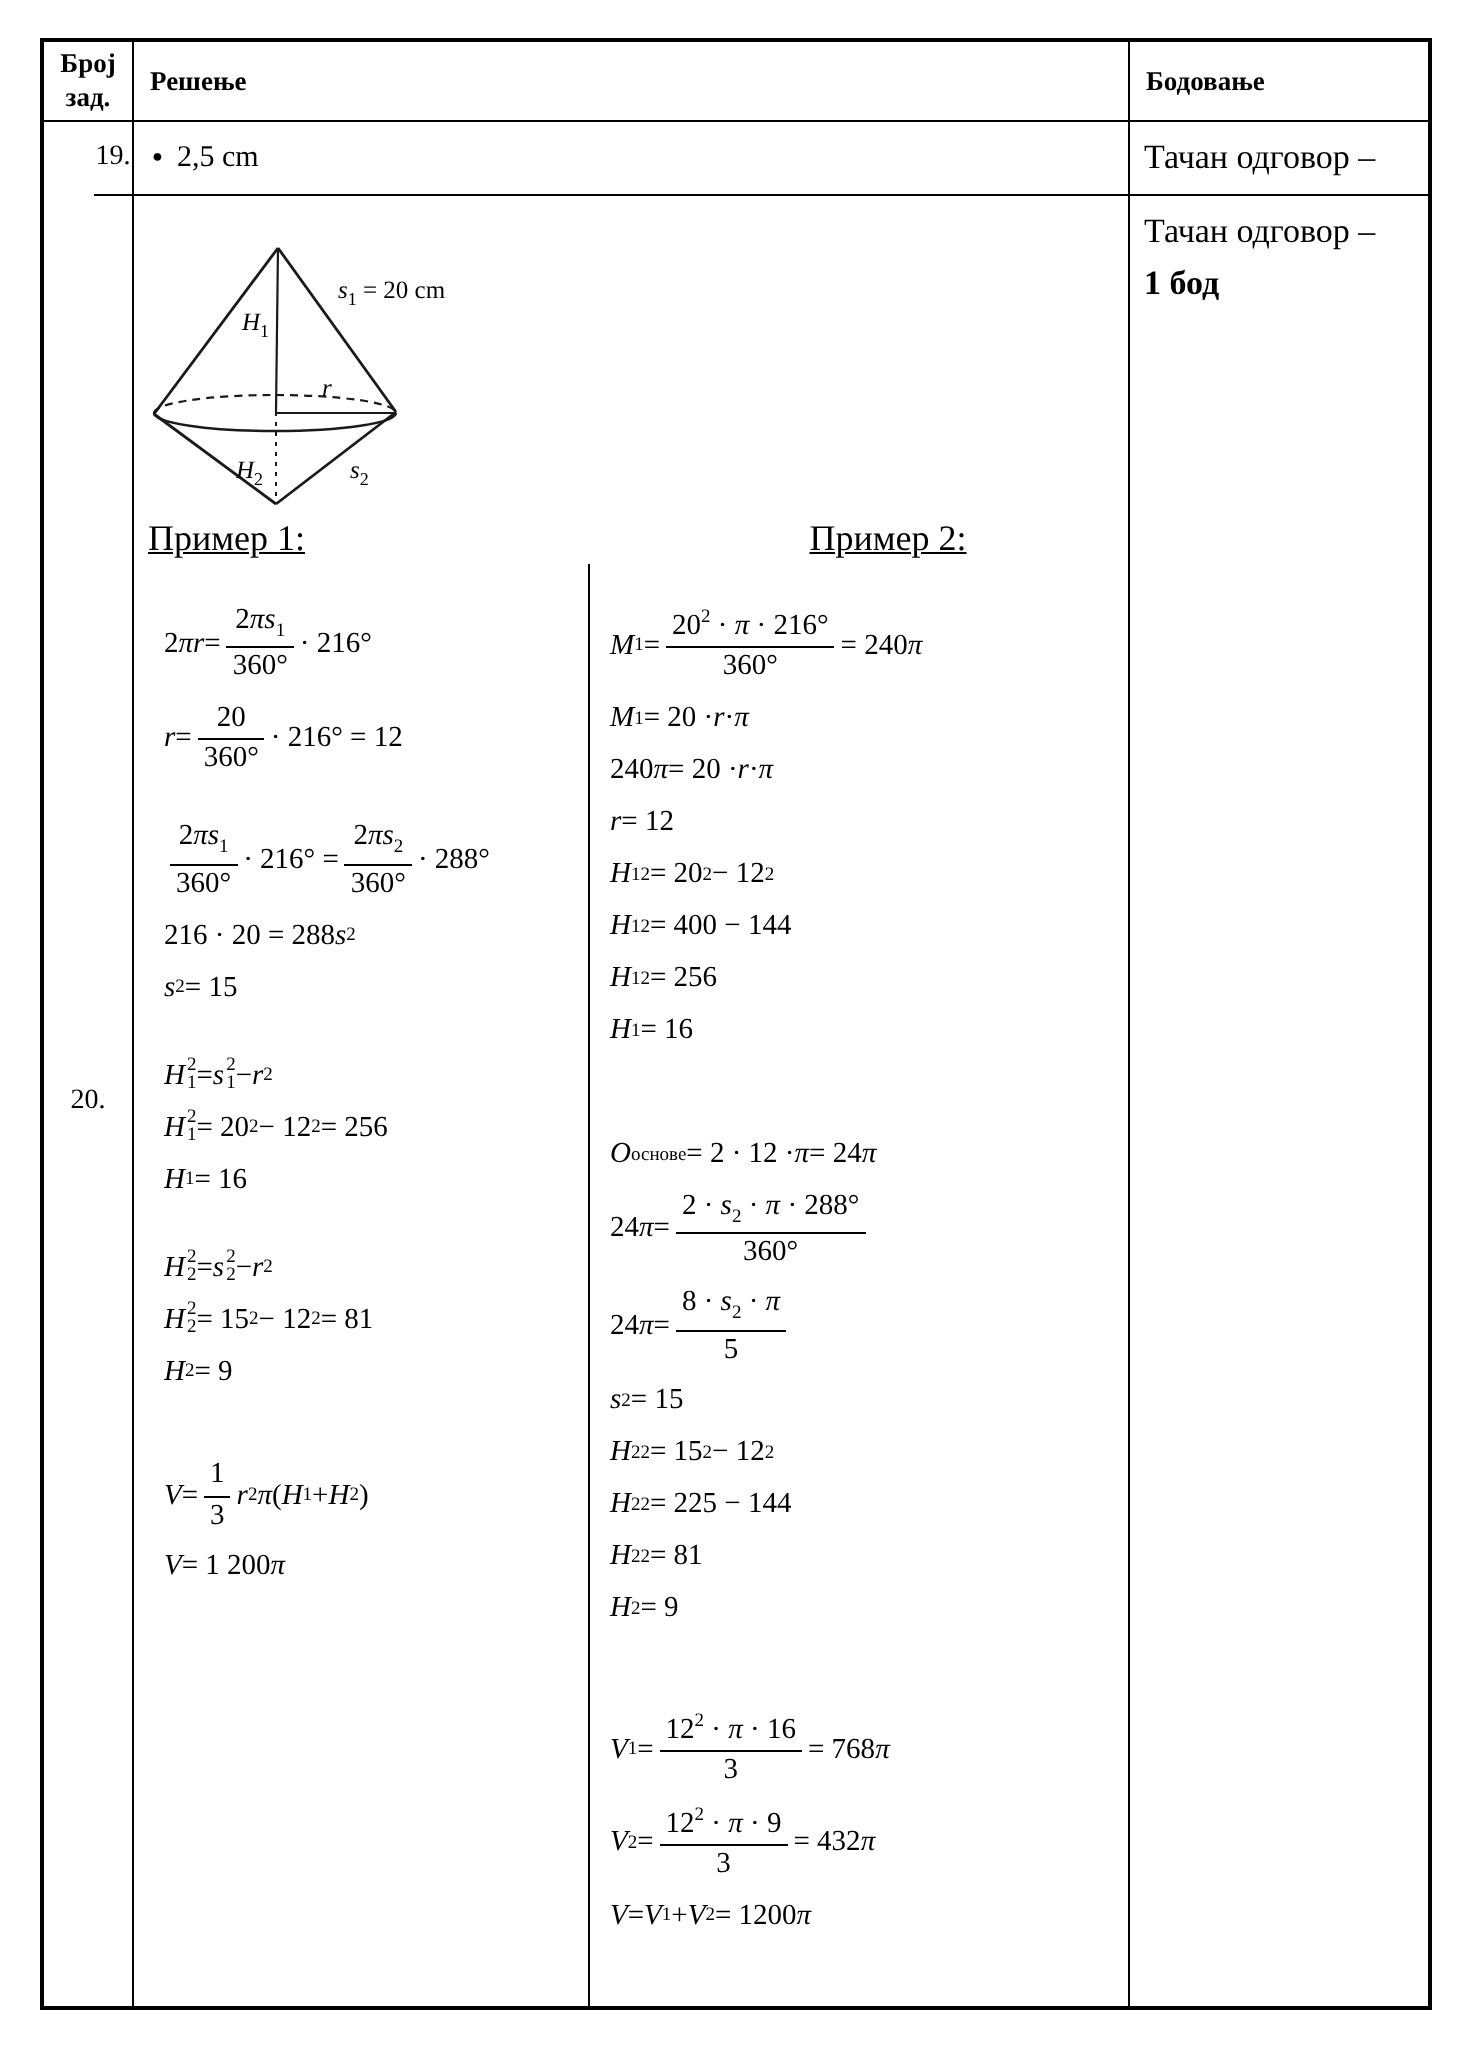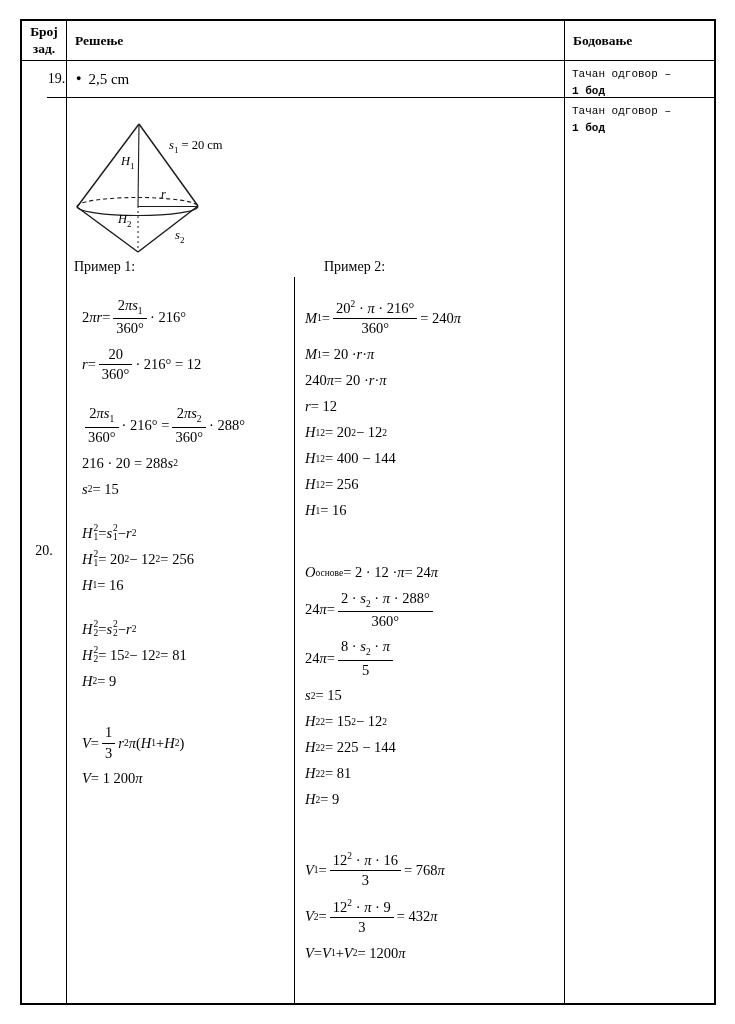--- a/index.html
+++ b/index.html
@@ -20,43 +20,43 @@
   .hc.center { justify-content:center; text-align:center; line-height:1.2; }
   .hc.pad { padding-left:8px; }
 
   .numcell { display:flex; justify-content:center; font-size:14px; }
   .numcell.mid { align-items:center;text-align:center; }
   .numcell.r19 { align-items:center;margin-left:25px; }
 
   .sol19 { display:flex; align-items:center; padding-left:9px; font-size:15px; }
   .blt { font-size:9px; vertical-align:middle; margin-right:7px; display:inline-block; transform:translateY(-1px); }
 
-  .score { padding:5px 4px 5px 7px; line-height:1.55; font-size:11px;font-family:Liberation Mono, monospace; }
+  .score { padding:5px 4px 5px 7px; line-height:1.55; font-size:17px; }
   .score b { font-weight:bold; }
   .score .item { margin:0; }
   .scorelist .item + .item { margin-top:20px; }
 
   .solcell { display:flex; flex-direction:column; padding:6px 0 0 0; }
   .intro { padding-left:8px; font-size:13.5px; }
   .intro i { font-style:italic; }
   .mtitle { padding-left:8px; margin-top:15px; font-weight:bold; font-size:13.5px; }
 
   
   .diagram { position:relative; width:190px; height:142px; margin:10px 0 0 2px; flex:none; }
   .diagram svg { position:absolute; left:0; top:0; }
   .dlabel { position:absolute; font-family:Liberation Serif, serif; font-size:12.5px; white-space:nowrap; }
   .dlabel i { font-style:italic; }
   .dlabel sub { font-size:9px; }
 
   
   .exwrap { flex:1; display:flex; align-items:stretch; margin-top:3px; }
   .excol1 { width:227px; flex:none; padding-left:7px; display:flex; flex-direction:column; }
   .excol2 { flex:1; display:flex; flex-direction:column; }
-  .extitle { font-size:14px; }
-  .excol2 .extitle { margin-left:30px; }
+  .extitle { text-decoration:underline; font-size:18px; }
+  .excol2 .extitle { margin-left:30px;text-align:center; }
   .exlines { flex:1; padding-top:16px; }
   .excol1 .exlines { padding-left:8px; }
   .excol2 .exlines { border-left:1.5px solid #000; padding-left:10px; margin-top:2px; }
 
   
   .ln { display:flex; align-items:center; margin:4px 0; min-height:22px;
     font-size:14.5px; font-family:"Liberation Serif", serif; white-space:nowrap; }
   .ln i { font-style:italic; }
   .ln sub { font-size:9.5px; }
   .ln sup { font-size:9.5px; }
@@ -99,21 +99,21 @@
           <path d="M 8 92.5 A 60.5 9 0 0 0 129 92.5" fill="none" stroke="#1a1a1a" stroke-width="1.2"></path>
 
           <line x1="70" y1="10" x2="69" y2="92" stroke="#1a1a1a" stroke-width="1.1"></line>
           <line x1="69" y1="92" x2="69" y2="138" stroke="#1a1a1a" stroke-width="1" stroke-dasharray="2 3"></line>
 
           <line x1="69" y1="92.5" x2="129" y2="92.5" stroke="#1a1a1a" stroke-width="1"></line>
         </svg>
         <div class="dlabel" style="left:52px; top:40px;"><i>H</i><sub>1</sub></div>
         <div class="dlabel" style="left:100px; top:24px;"><i>s</i><sub>1</sub> = 20 cm</div>
         <div class="dlabel" style="left:92px; top:73px;"><i>r</i></div>
-        <div class="dlabel" style="left:49px; top:98px;"><i>H</i><sub>2</sub></div>
+        <div class="dlabel" style="left:49px; top:114px;"><i>H</i><sub>2</sub></div>
         <div class="dlabel" style="left:106px; top:114px;"><i>s</i><sub>2</sub></div>
       </div>
 
       <div class="exwrap">
         <div class="excol1">
           <div class="extitle">Пример 1:</div>
           <div class="exlines">
               <div class="ln">2<i>πr</i> = <span class="fr">
                   <span class="nu">2<i>πs</i><sub>1</sub></span>
                   <span class="de">360°</span>

